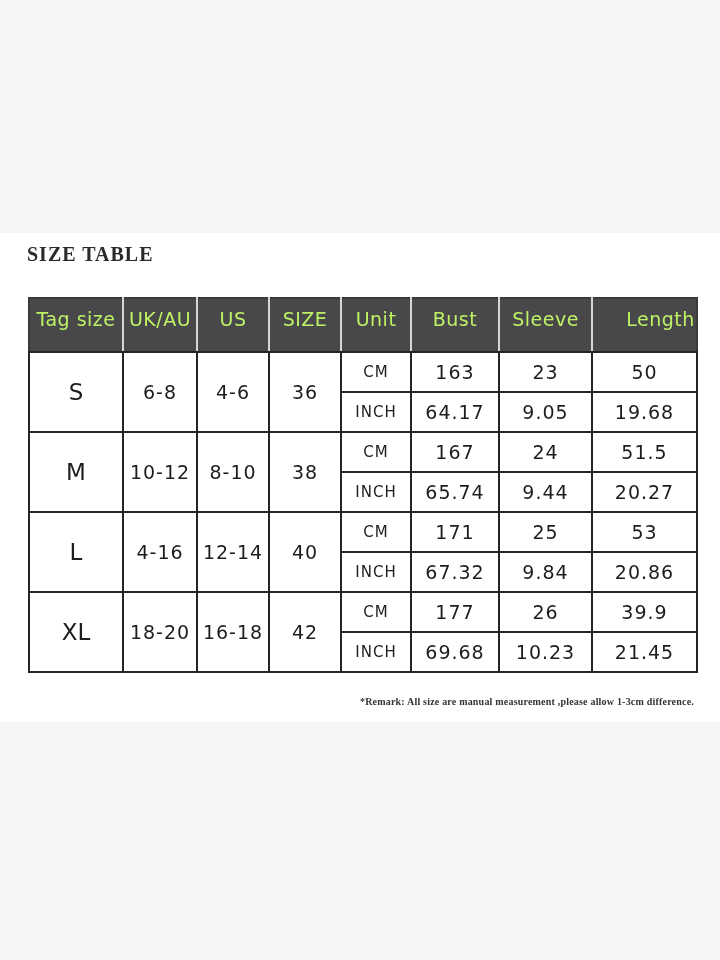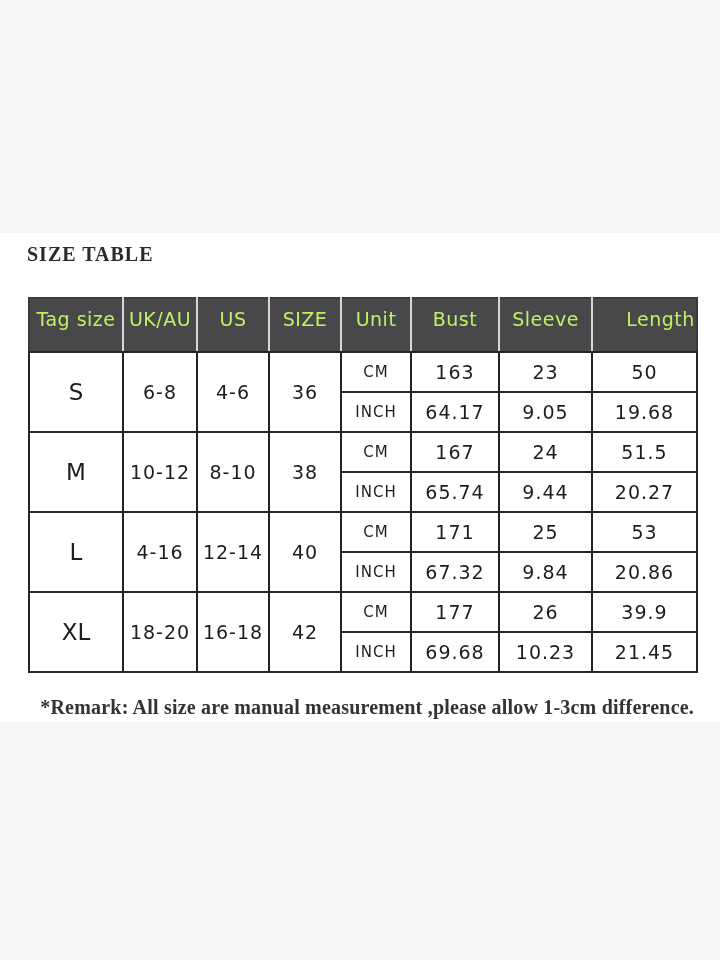--- a/index.html
+++ b/index.html
@@ -74,21 +74,21 @@
   .size-table td.unit-cell {
     font-size: 15px;
     letter-spacing: 1px;
     margin-left: 19px;
   }
   .remark {
     position: absolute;
     right: 26px;
     top: 463px;
     font-family: "Liberation Serif", serif;
-    font-size: 20px;
+    font-size: 10px;
     font-weight: bold;
     color: #333333;
     letter-spacing: 0.2px;
   }
 </style>
 </head>
 <body>
 
 <div class="page">
   <div class="panel">

